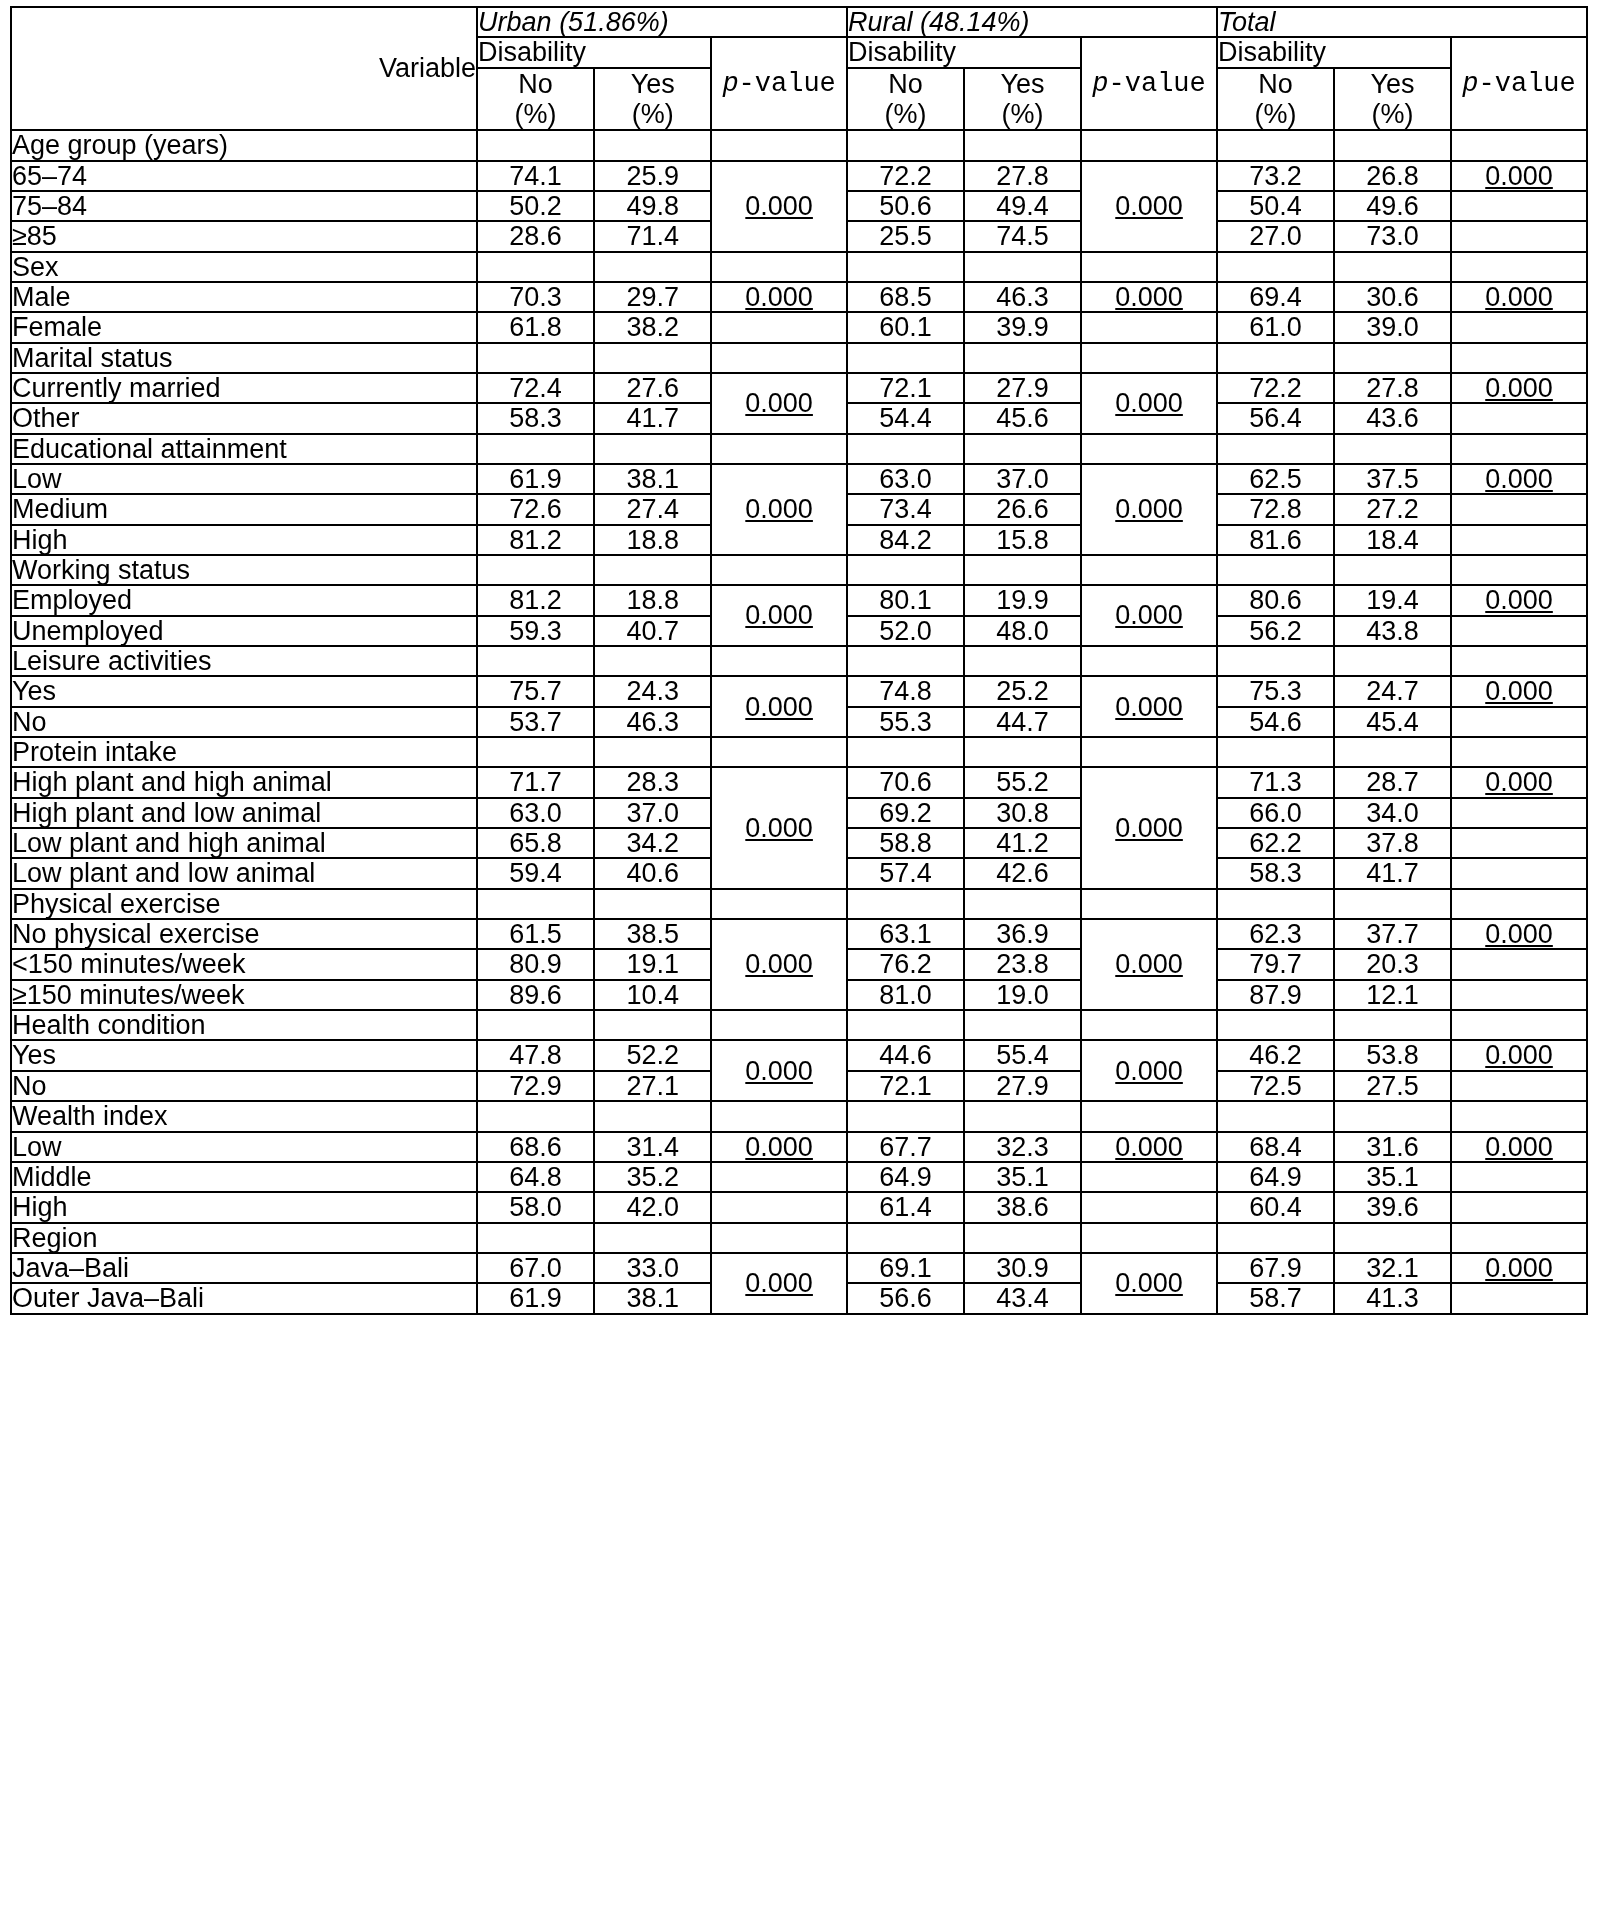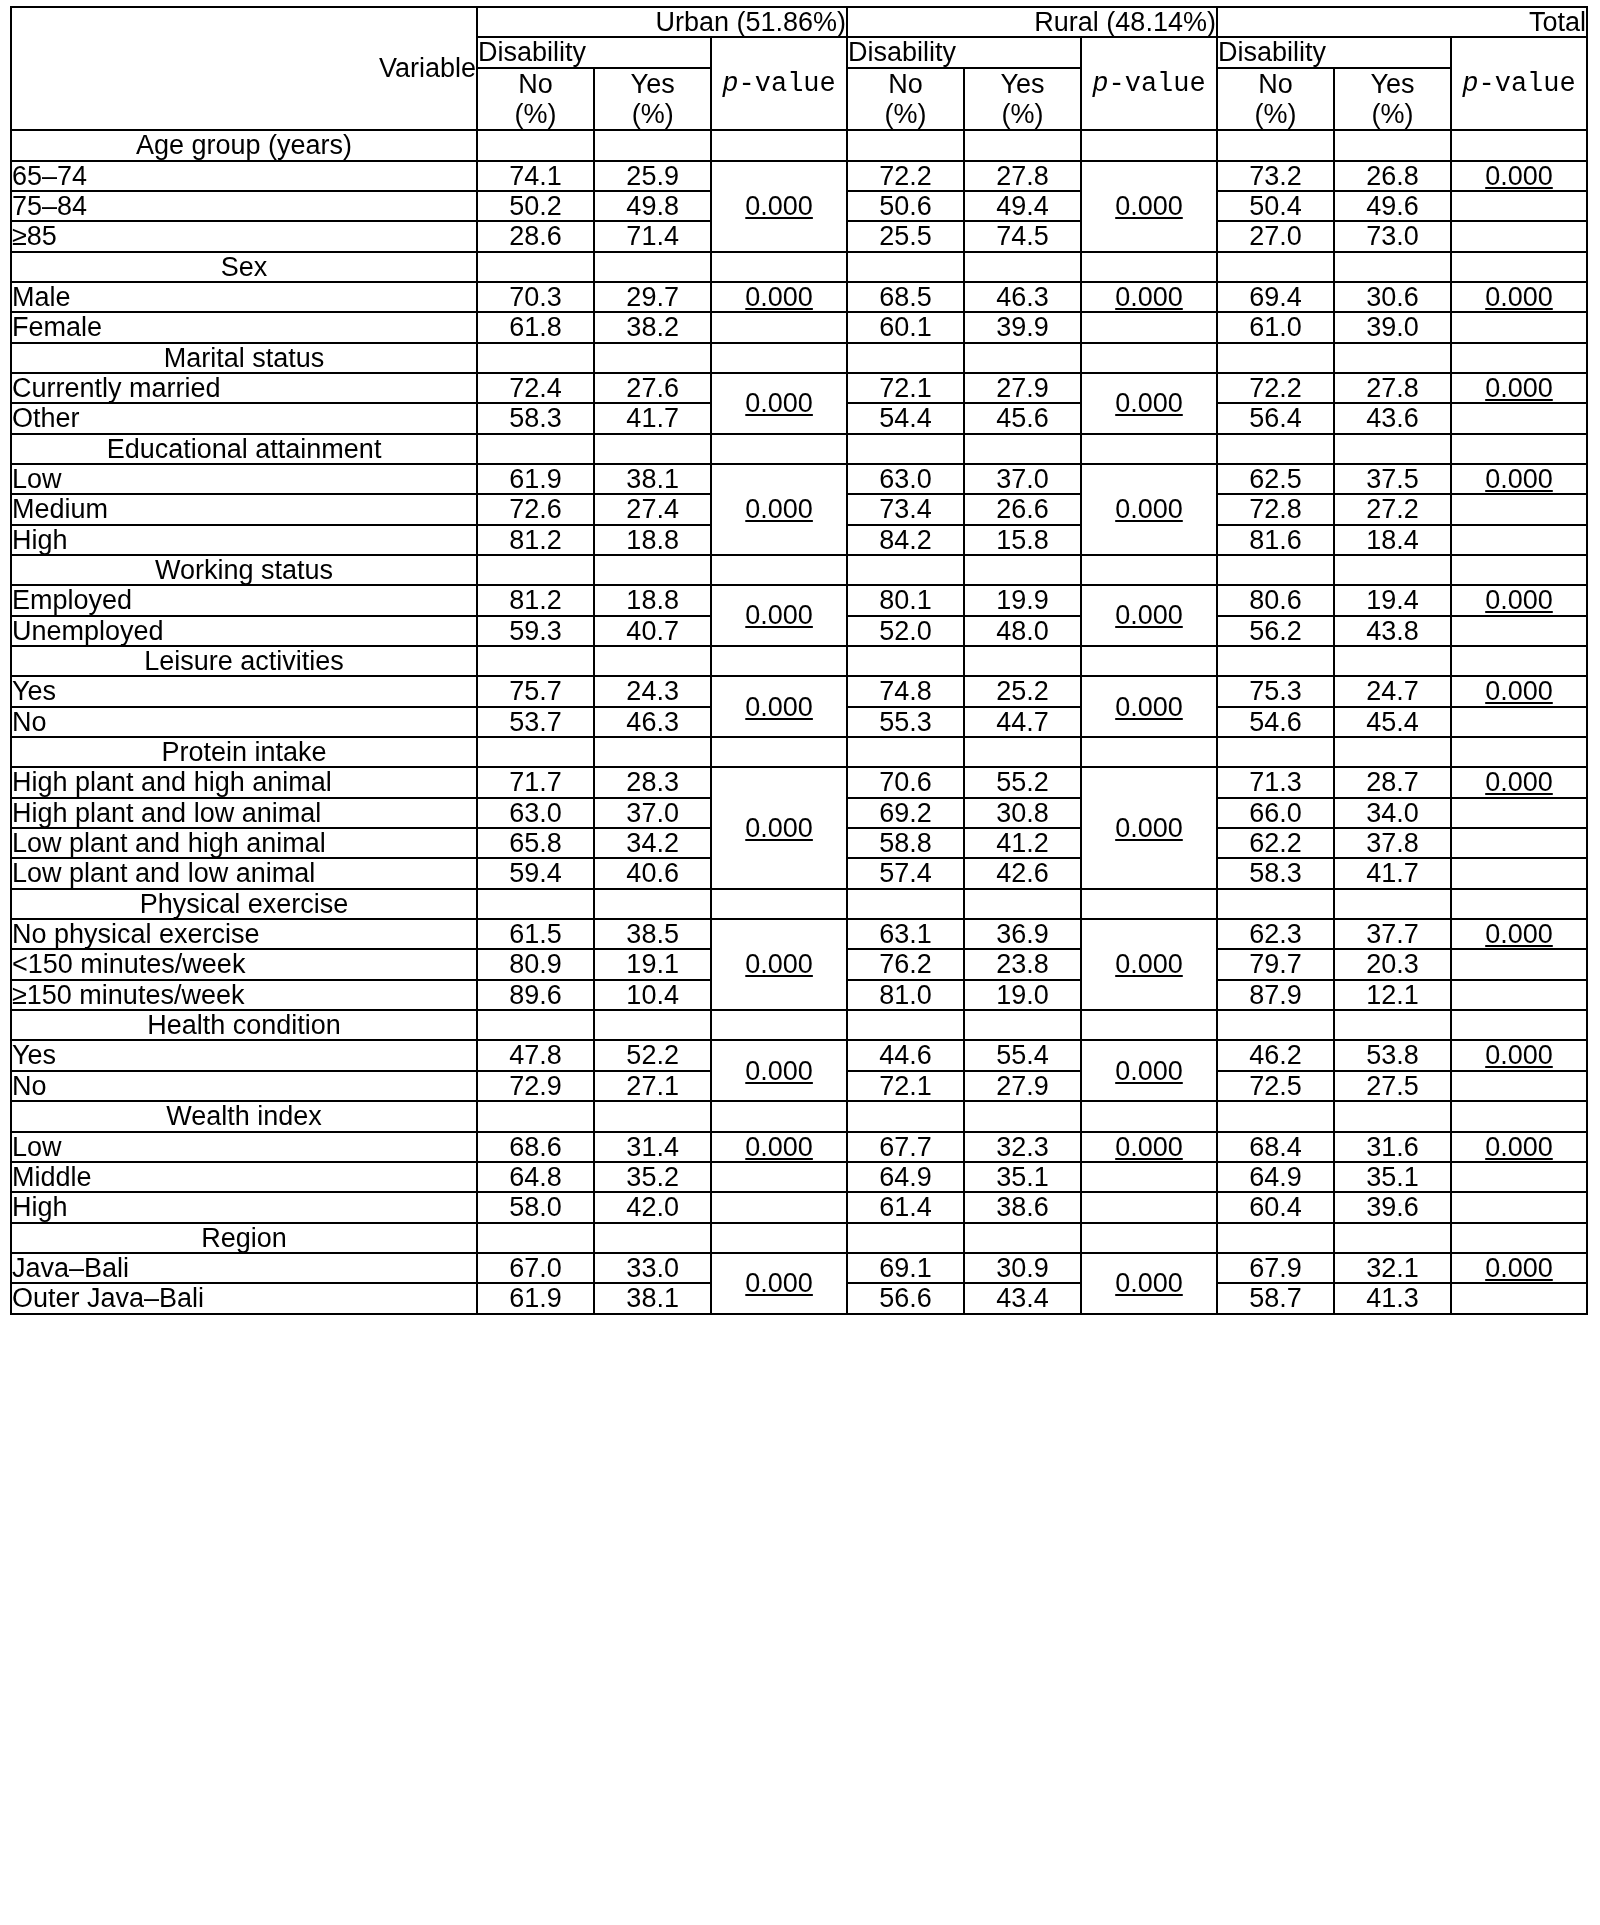--- a/index.html
+++ b/index.html
@@ -30,22 +30,23 @@
   table.stat-table td, table.stat-table th {
     border: 2px solid #000000;
     padding: 0;
     vertical-align: middle;
     font-weight: normal;
     background: #ffffff;
   }
   
   .hd {
     font-weight: bold;
-    text-align: right;
+    text-align: left;
     padding: 7px 4px;
+    font-style: italic;
   }
   .hd-variable {
     font-weight: bold;
     text-align: right;
     padding-left: 12px;
     vertical-align: top;
     padding-top: 8px;
   }
   .hd-sub {
     font-weight: bold;
@@ -63,21 +64,21 @@
     text-align: center;
     vertical-align: middle;
     padding: 6px 2px;
     font-family: Liberation Mono, monospace;
   }
   .hd-p i {
     font-style: italic;
   }
   
   .grp {
-    text-align: center;
+    text-align: left;
     padding: 5px 4px 5px 12px;
     white-space: nowrap;
     margin-top: 44px;
   }
   .lvl {
     text-align: left;
     padding: 5px 4px 5px 40px;
     white-space: nowrap;
     margin-top: 28px;
   }

